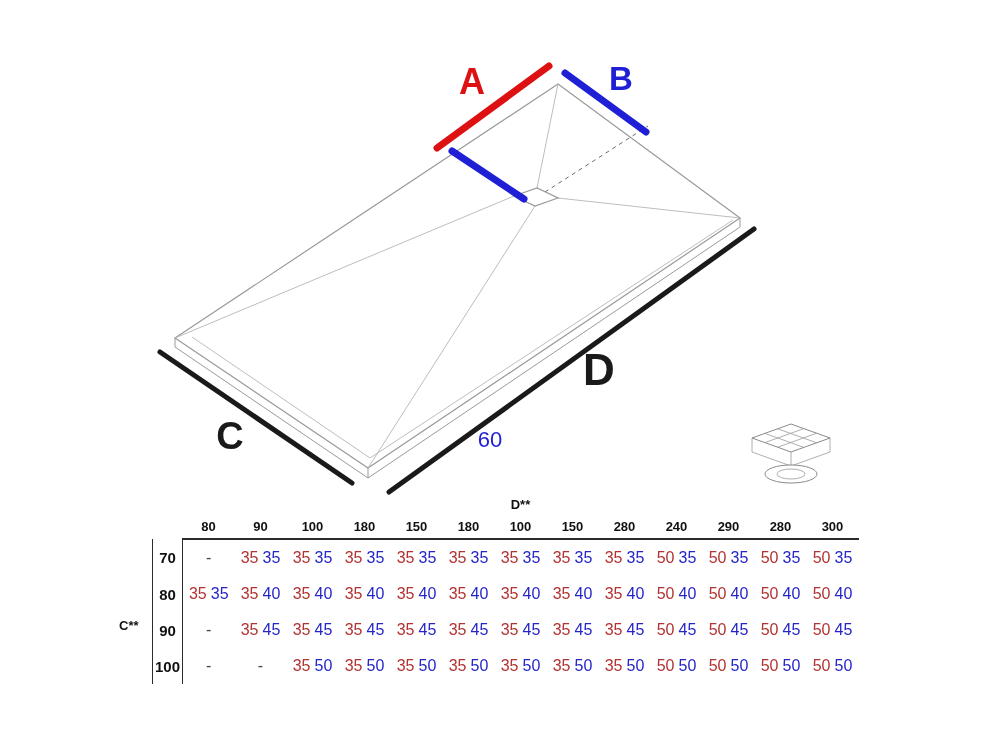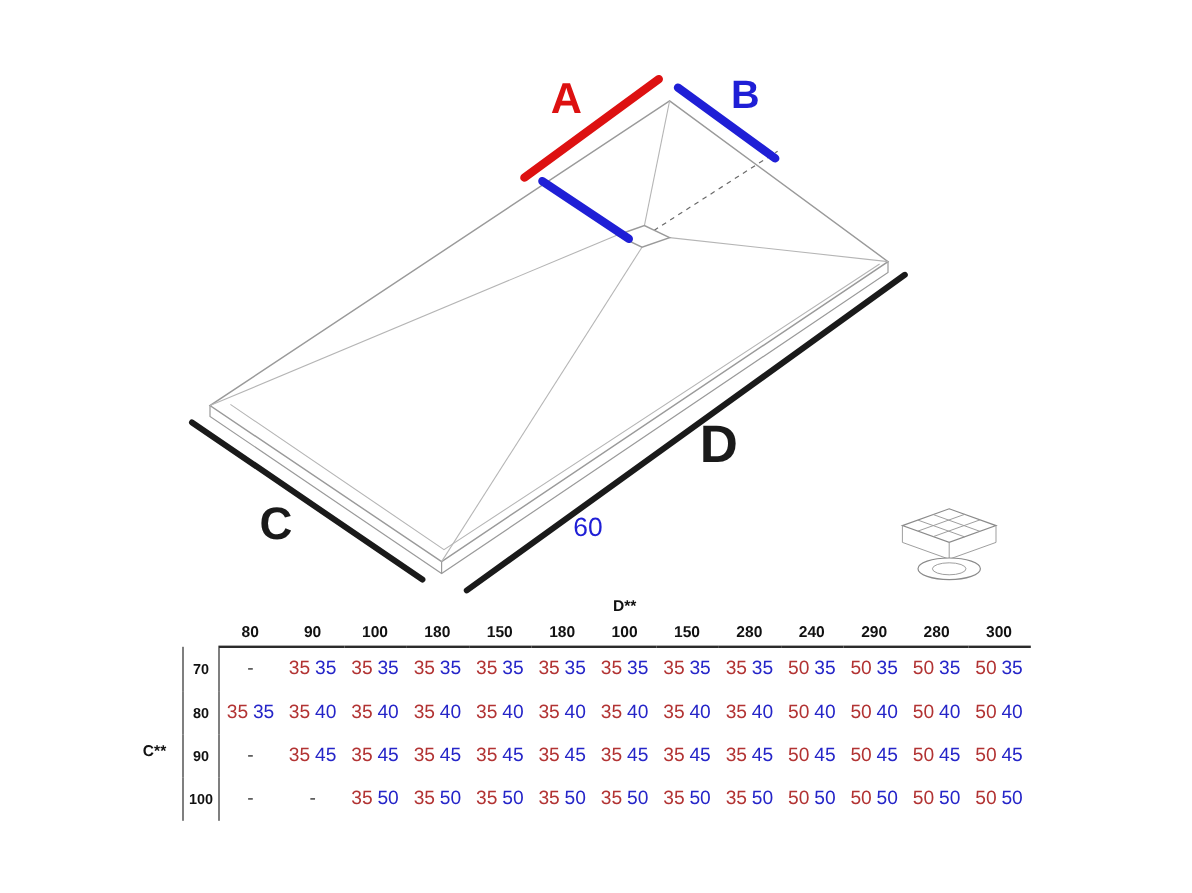--- a/index.html
+++ b/index.html
@@ -26,21 +26,21 @@
   .icon-line{stroke:#9a9a9a;stroke-width:0.8;fill:none;}
 
   
   .tbl{position:absolute;left:152px;top:494px;}
   .tbl table{border-collapse:collapse;table-layout:fixed;}
   .tbl th,.tbl td{padding:0;text-align:center;vertical-align:middle;}
   .corner{width:30px;}
   th.dhead{height:20px;font-size:13px;font-weight:bold;color:#111;}
   th.colhead{width:52px;height:24px;font-size:13px;font-weight:bold;color:#111;
              border-bottom:2px solid #2b2b2b;}
-  tbody th.rowlabel{font-size:12px;font-weight:bold;color:#111;
+  tbody th.rowlabel{font-size:15px;font-weight:bold;color:#111;
              border-left:1.5px solid #2b2b2b;border-right:1.5px solid #2b2b2b;}
   tbody td{height:36px;font-size:16px;white-space:nowrap;}
   .v-red{color:var(--table_red);margin-right:4px;font-weight:500;}
   .v-blue{color:var(--table_blue);font-weight:500;}
   .v-dash{color:#444;}
   .c-label{position:absolute;left:-33px;top:124px;font-size:13px;font-weight:bold;color:#111;}
 </style>
 </head>
 <body>
 

